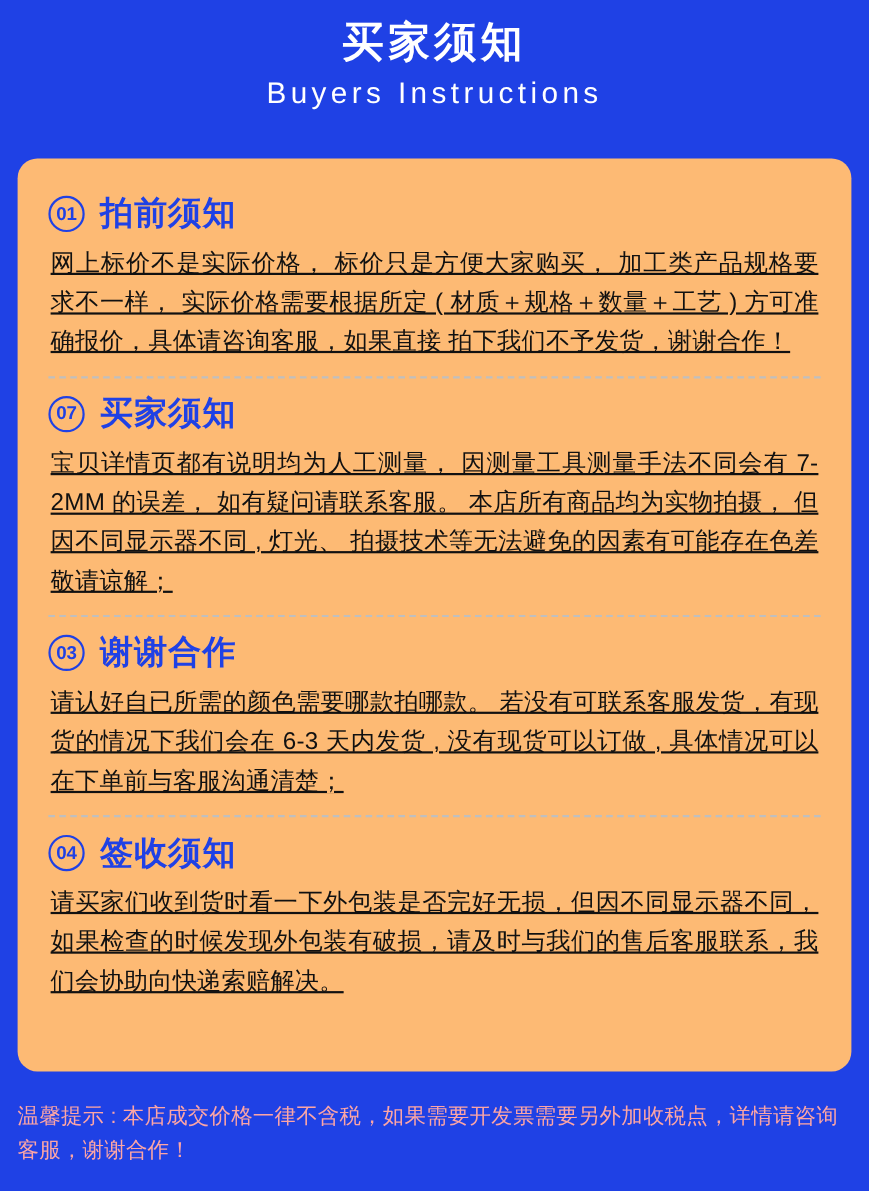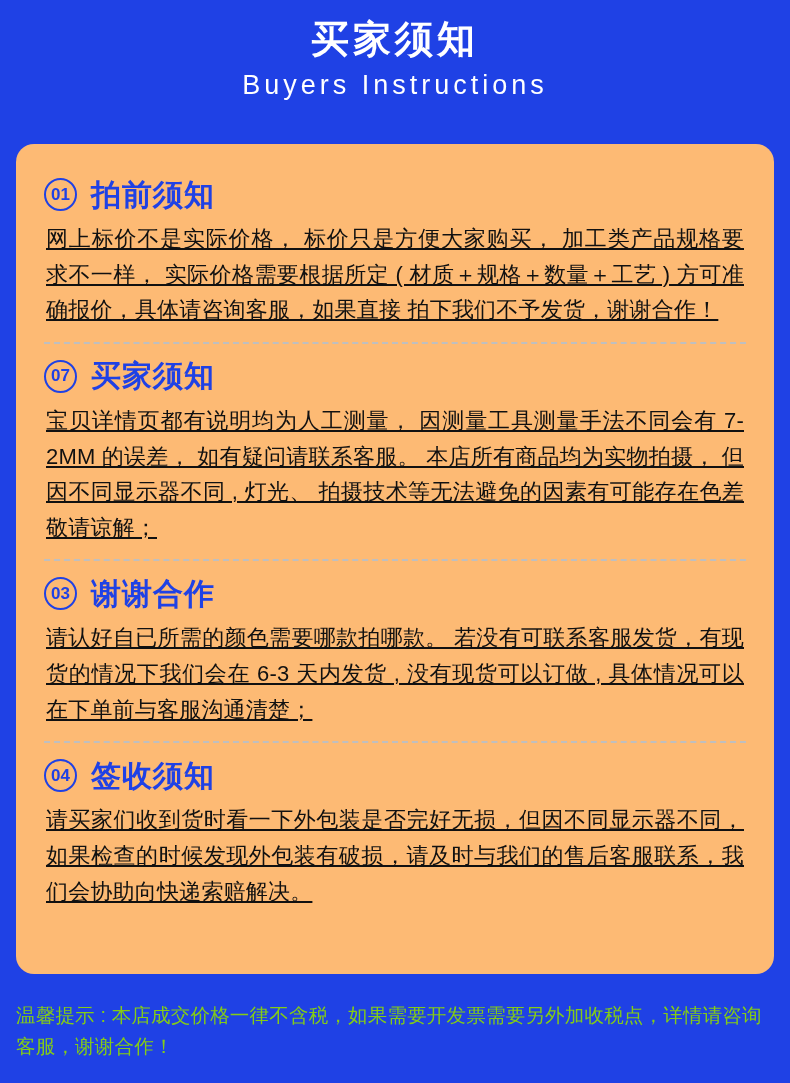--- a/index.html
+++ b/index.html
@@ -99,21 +99,21 @@
     border-top: 2px dashed #BFBFBF;
     margin: 14px 0 16px 0;
   }
 
   
   .footer {
     position: absolute;
     left: 16px;
     top: 1000px;
     width: 758px;
-    color: #84cc16;
+    color: #fca5a5;
     font-size: 19.5px;
     line-height: 1.58;
     letter-spacing: 0.2px;
   }
 </style>
 </head>
 <body>
 
 <div class="page">
 

